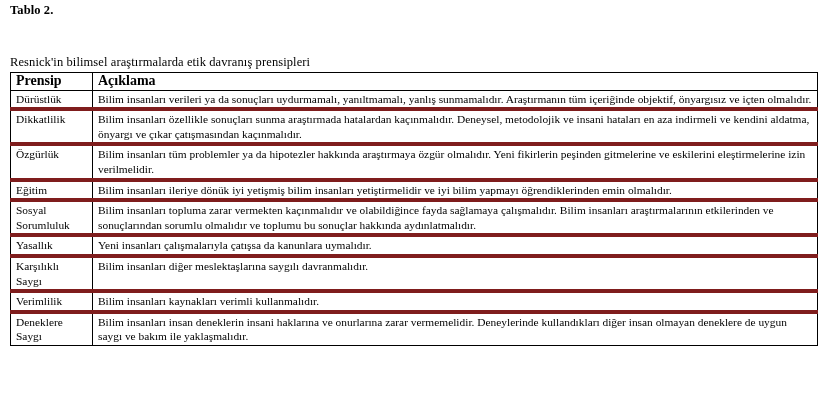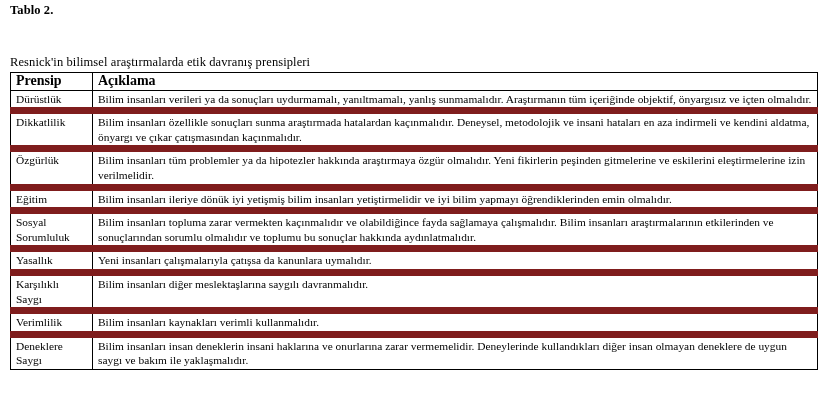--- a/index.html
+++ b/index.html
@@ -57,21 +57,21 @@
   table.tbl thead th {
     font-weight: bold;
     border-top: 1.6px solid #000;
     border-bottom: 1.6px solid #000;
     padding-top: 1px;
     padding-bottom: 1px;
     font-size: 14px;
   }
   table.tbl tbody td {
     border-top: none;
-    border-bottom: 7px solid #7f1d1d;
+    border-bottom: 4px solid #7f1d1d;
   }
   table.tbl tbody tr:last-child td {
     border-bottom: 1.4px solid #000;
   }
   td.principle {
     white-space: pre-line;
   }
   td.desc { }
 </style>
 </head>

